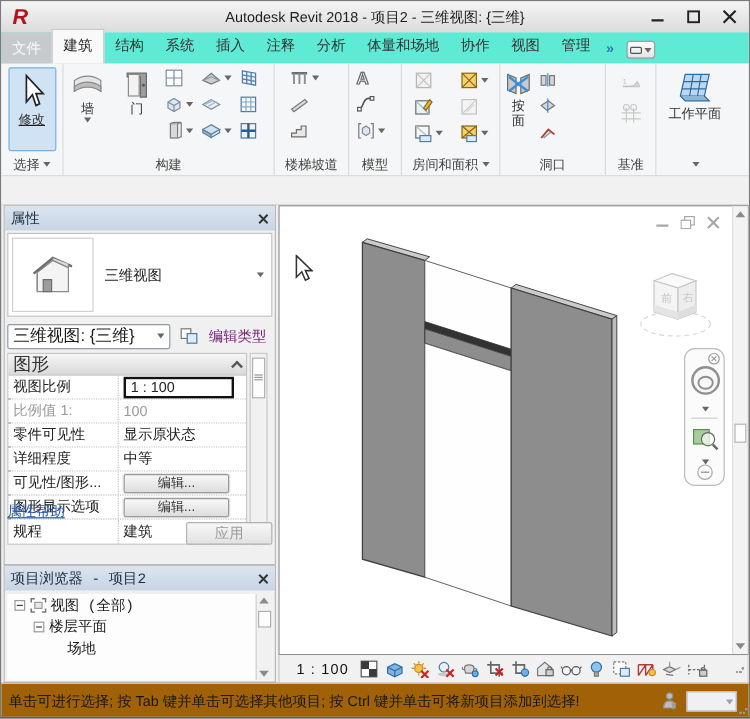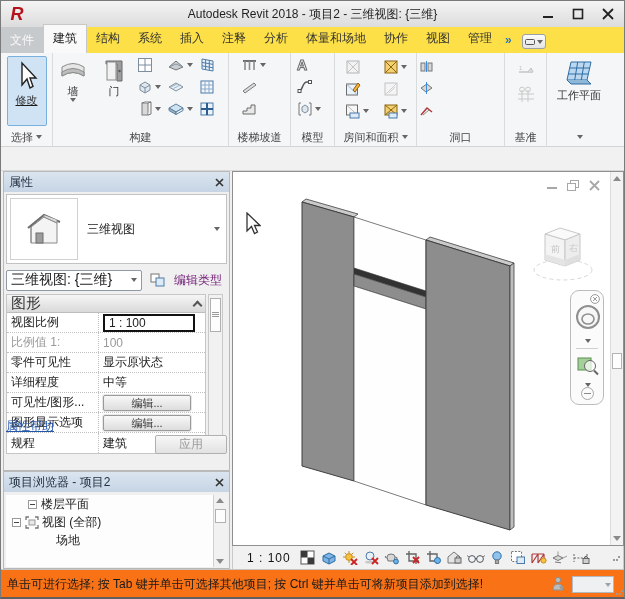--- a/index.html
+++ b/index.html
@@ -11,21 +11,21 @@
   .titlebar { position:absolute; left:0; top:0; width:100%; height:26px;
     background:linear-gradient(#f4f4f4,#dcdcdc); display:flex; align-items:center; }
   .revit-logo { width:24px; height:22px; margin-left:4px; font-weight:bold; font-style:italic;
     font-size:18px; color:#b5121b; text-align:center; line-height:22px; }
   .title-text { position:absolute; left:0; right:0; text-align:center; font-size:12px; color:#1f1f1f; }
   .winbtns { position:absolute; right:6px; top:4px; display:flex; gap:10px; }
   .winbtn { width:20px; height:17px; display:flex; align-items:center; justify-content:center; cursor:default; }
 
   
   .menubar { position:absolute; left:0; top:26px; width:100%; height:26px;
-    background:#fde047; display:flex; align-items:flex-end; }
+    background:#5eead4; display:flex; align-items:flex-end; }
   .file-tab { padding:5px 9px; color:#fafafa; background:#c7cacd; height:26px; line-height:17px; }
   .rtab { padding:5px 9px 6px; color:#333; }
   .rtab.active { background:#f9f9f9; color:#222; border:1px solid #c8c8c8; border-bottom:none; }
   .overflow { color:#2f77b8; font-weight:bold; padding:4px 4px 6px; }
   .ribbon-toggle { margin:0 0 4px 6px; width:24px; height:15px; border:1px solid #9aa0a6; border-radius:3px;
     background:linear-gradient(#fcfcfc,#e4e4e4); display:flex; align-items:center; justify-content:center; gap:2px; }
 
   
   .ribbon { position:absolute; left:0; top:52px; width:100%; height:94px; background:#f5f6f7;
     display:flex; border-bottom:1px solid #d4d4d4; }
@@ -45,21 +45,21 @@
   
   .optionsbar { position:absolute; left:0; top:146px; width:100%; height:24px; background:#f1f1f1;
     border-bottom:1px solid #d7d7d7; }
 
   
   .sidepanel { position:absolute; left:2px; width:227px; background:#f0f0f0; border:1px solid #b9b9b9; }
   .panel-title { height:20px; background:linear-gradient(#dbe5f0,#c6d4e4); display:flex; align-items:center;
     padding:0 5px; font-size:12px; color:#21303f;gap:14px; }
   .panel-title .flex { flex:1; }
   .props { top:170px; height:300px; }
-  .browser { top:470px; height:98px; }
+  .browser { top:470px; height:98px;font-family:Liberation Mono, monospace; }
 
   .type-box { position:absolute; left:2px; top:22px; width:221px; height:70px; background:#fff; border:1px solid #c2c2c2;
     display:flex; align-items:center; }
   .type-thumb { width:68px; height:62px; margin:3px; border:1px solid #d0d0d0; background:#fff;
     display:flex; align-items:center; justify-content:center; }
   .type-name { flex:1; font-size:12px; color:#222; padding-left:6px; }
   .type-caret { margin-right:6px; }
 
   .selector-row { position:absolute; left:2px; top:96px; width:223px; height:24px; display:flex; align-items:center; }
   .type-select { width:136px; height:21px; background:#fff; border:1px solid #8f9aa6; border-radius:2px;
@@ -123,21 +123,21 @@
 
   
   .vcb { position:absolute; left:231px; top:545px; width:392px; height:23px; background:#f1f1f1;
     display:flex; align-items:center; border-left:1px solid #c9c9c9; border-right:1px solid #c9c9c9;}
   .vcb-scale { margin-left:14px; margin-right:8px; font-size:12px; color:#111; letter-spacing:1px; }
   .vcb-icons { display:flex; align-items:center; gap:3px; }
   .vicon { width:18px; height:18px; display:flex; align-items:center; justify-content:center; }
   .vcb-grip { margin-left:auto; margin-right:3px; }
 
   
-  .statusbar { position:absolute; left:0; top:568px; width:100%; height:29px; background:#f97316;
+  .statusbar { position:absolute; left:0; top:568px; width:100%; height:29px; background:#a16207;
     border-top:1px solid #c4c4c4; display:flex; align-items:center; }
   .status-msg { margin-left:6px; font-size:12px; color:#15181c; white-space:nowrap; overflow:hidden; }
   .status-combo { position:absolute; right:10px; top:6px; width:42px; height:17px; background:#eef0f2;
     border:1px solid #b4b9bf; display:flex; align-items:center; justify-content:flex-end; padding-right:2px; }
   .status-filter { position:absolute; right:58px; top:6px; }
   .status-grip { position:absolute; right:1px; bottom:3px; }
 
   .dotgrip { width:7px; height:7px;
     background:radial-gradient(circle at 1px 6px,#9a9a9a 1px,transparent 1.2px),
                radial-gradient(circle at 4px 6px,#9a9a9a 1px,transparent 1.2px),
@@ -394,20 +394,28 @@
             </span>
         </div>
       </div>
       <div class="rlabel">
         <span>房间和面积</span>
           <span class="caret"></span>
       </div>
     </div>
 
     <div class="rpanel" style="width:88px; display:flex; gap:4px;">
+      <div class="bigbtn" style="width:26px">
+        <svg width="24" height="24" viewBox="0 0 24 24">
+          <path d="M3 4 L10 7 L10 20 L3 17 Z" fill="#c9c9c9" stroke="#6a6a6a"></path>
+          <path d="M14 7 L21 4 L21 17 L14 20 Z" fill="#c9c9c9" stroke="#6a6a6a"></path>
+          <path d="M4 6 L20 18 M20 6 L4 18" stroke="#3b8ede" stroke-width="2"></path>
+        </svg>
+        <span class="blabel" style="width:14px">按面</span>
+      </div>
       <div class="icol" style="padding-top:1px;">
         <span class="sicon">
           <svg width="15" height="14">
             <rect x="2" y="4" width="4" height="8" fill="#d7d7d7" stroke="#777"></rect>
             <rect x="9" y="4" width="4" height="8" fill="#d7d7d7" stroke="#777"></rect>
             <path d="M7.5 2 V13" stroke="#3b8ede"></path>
             </svg>
           </span>
         <span class="sicon">
           <svg width="15" height="14">
@@ -557,31 +565,31 @@
 
   <div class="sidepanel browser">
     <div class="panel-title">
       <span>项目浏览器 - 项目2</span>
       <span class="flex"></span>
       <svg width="9" height="9">
           <path d="M1 1 L8 8 M8 1 L1 8" stroke="#333" stroke-width="1.6"></path>
         </svg>
     </div>
     <div class="tree">
-      <div class="titem" style="padding-left:22px">
-        <span class="expander"></span>
-        <span>楼层平面</span>
-      </div>
       <div class="titem" style="padding-left:6px">
         <span class="expander"></span>
         <svg width="14" height="13" style="margin-right:3px">
           <path d="M1 4 L1 1 L4 1 M10 1 L13 1 L13 4 M13 9 L13 12 L10 12 M4 12 L1 12 L1 9" fill="none" stroke="#777" stroke-width="1.3"></path>
           <rect x="4" y="4" width="6" height="5" fill="#e8e8e8" stroke="#999"></rect>
         </svg>
         <span>视图 (全部)</span>
+      </div>
+      <div class="titem" style="padding-left:22px">
+        <span class="expander"></span>
+        <span>楼层平面</span>
       </div>
       <div class="titem" style="padding-left:50px">
         <span>场地</span>
       </div>
       <div class="tree-scroll">
         <span class="tri-up" style="position:absolute;top:3px;left:2px"></span>
         <div class="tthumb"></div>
         <span class="tri-down" style="position:absolute;bottom:3px;left:2px"></span>
       </div>
     </div>

